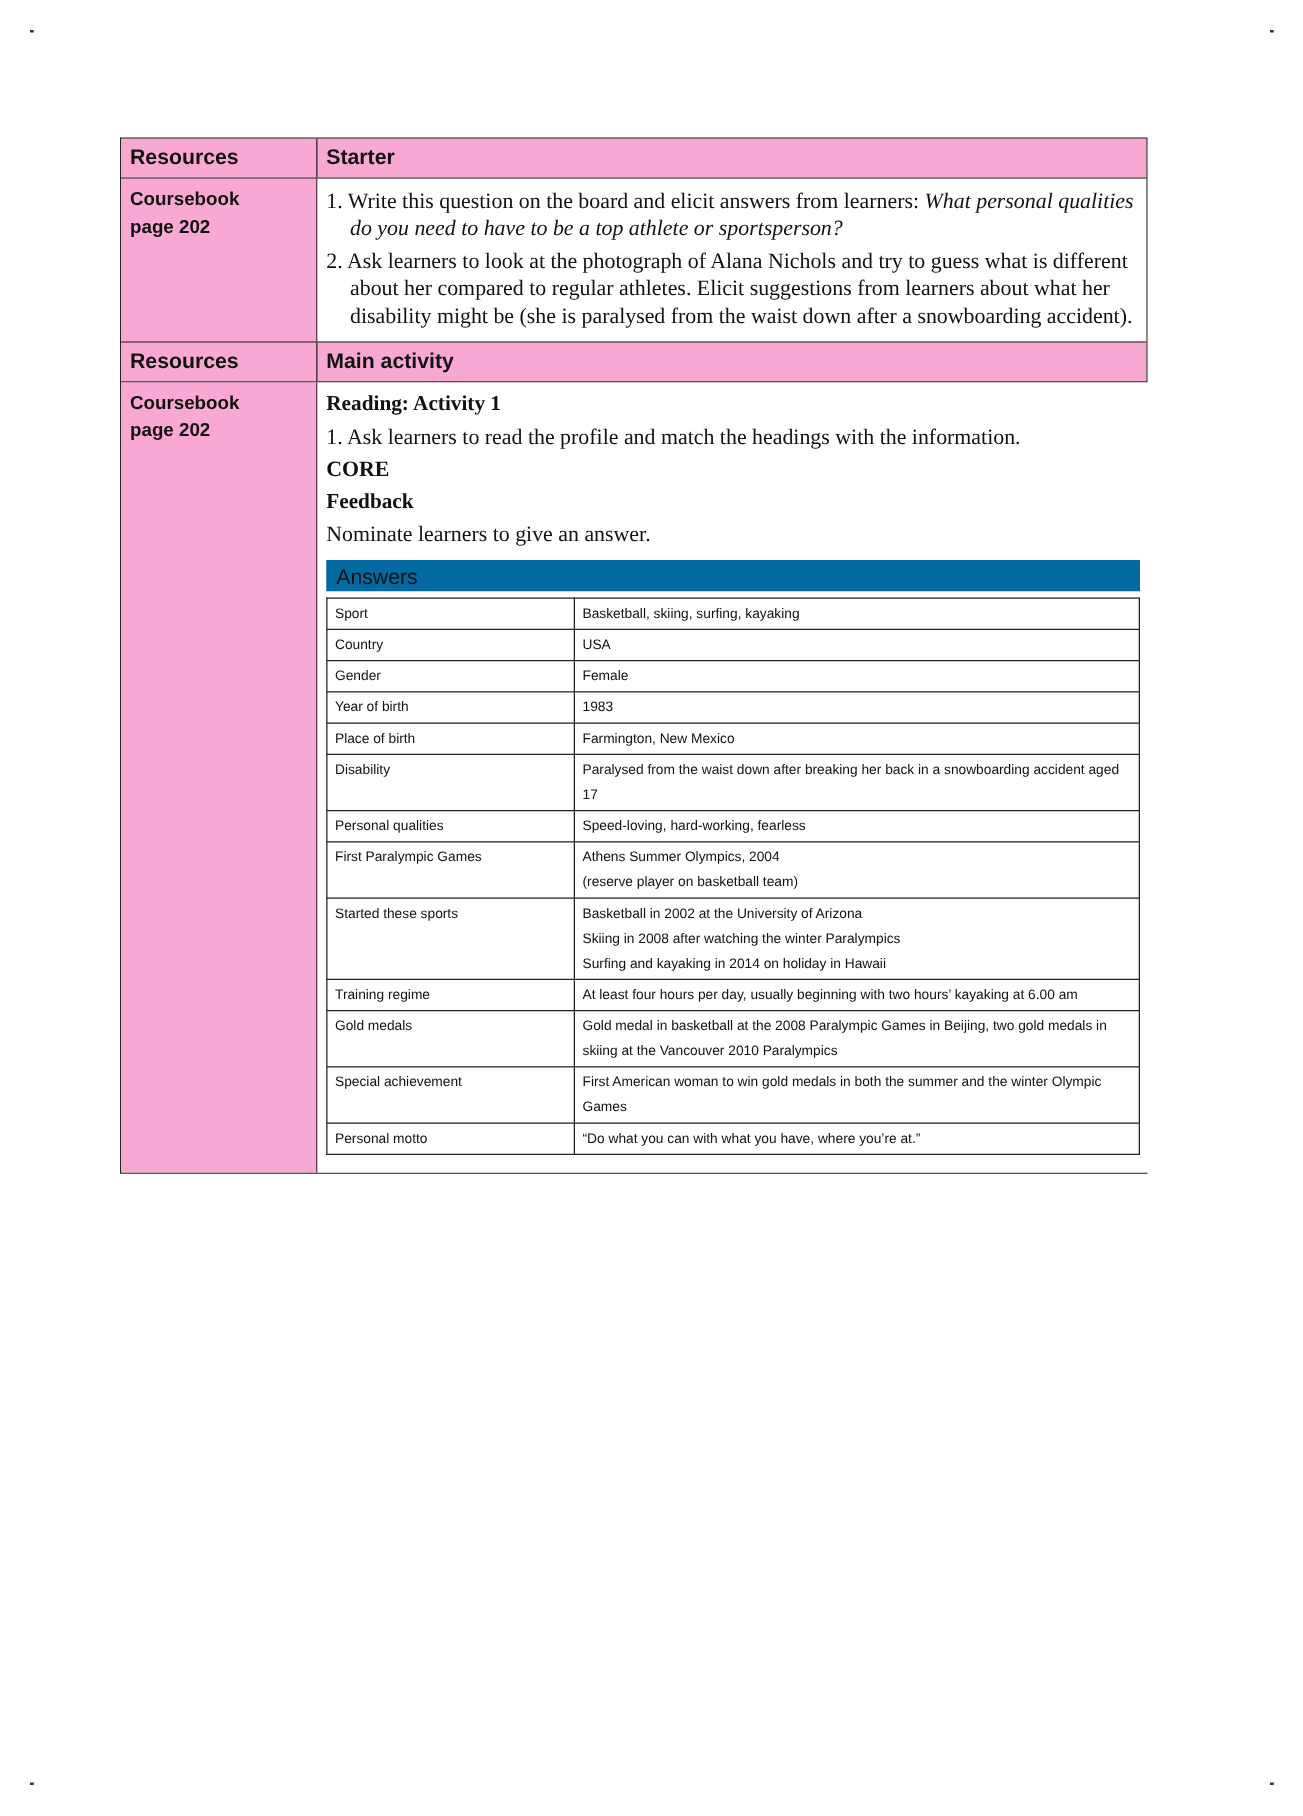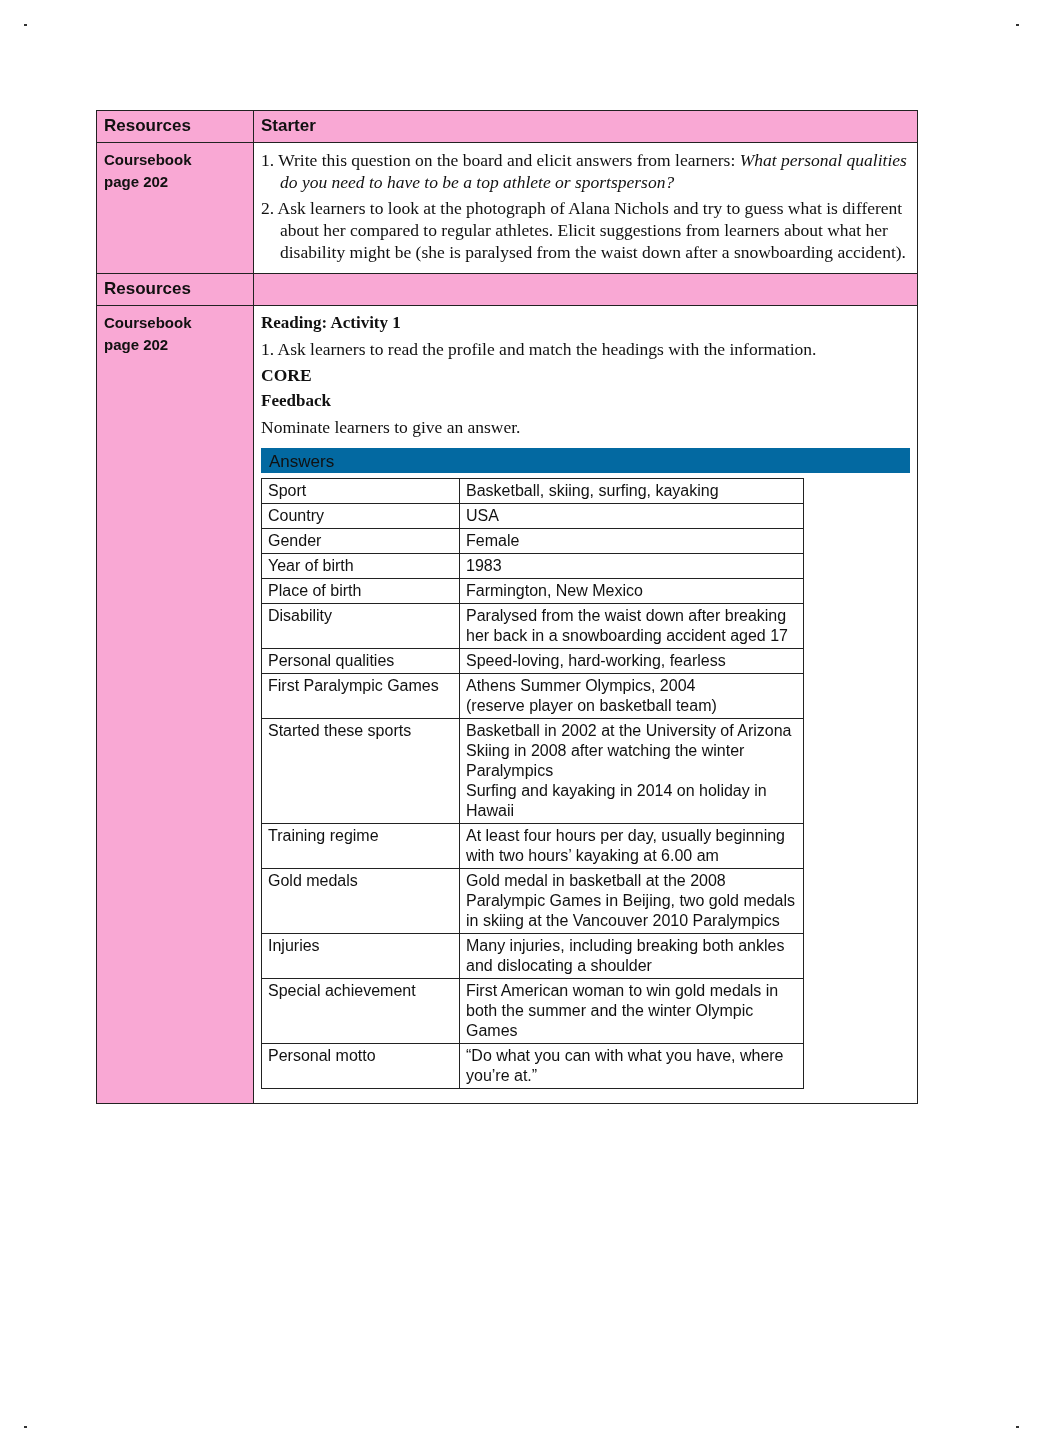--- a/index.html
+++ b/index.html
@@ -21,21 +21,21 @@
   .body-row .col-main { background: #fff; font-family: "Liberation Serif", serif; font-size: 17.5px; line-height: 22px; }
   .sep { border-top: 1.5px solid #222; }
   ol.starter { margin: 0; padding: 0; list-style: none; }
   ol.starter li { padding-left: 19px; text-indent: -19px; margin-bottom: 4px; }
   .em { font-style: italic; }
   .rd-heading { font-weight: bold; font-size: 17px; margin-bottom: 4px; }
   .line { margin-bottom: 4px; }
   .core { font-weight: bold; margin-bottom: 4px; }
   .fb { font-weight: bold; font-size: 17px; margin-bottom: 4px; }
   .answers-hdr { background: #0369a1; font-family: "Liberation Sans", sans-serif; font-size: 17px; padding: 3px 8px; margin-top: 10px; height: 25px; box-sizing: border-box; }
-  table.answers { border-collapse: collapse; width: 543px; margin-top: 5px; margin-bottom: 8px; font-family: "Liberation Sans", sans-serif; font-size: 16px; line-height: 20px; }
+  table.answers { border-collapse: collapse; width: 651px; margin-top: 5px; margin-bottom: 8px; font-family: "Liberation Sans", sans-serif; font-size: 11px; line-height: 20px; }
   table.answers td { border: 1.5px solid #222; padding: 2px 6px 2px 6px; vertical-align: top; }
   table.answers td.k { width: 185px; }
 </style>
 </head>
 <body>
 
 <div class="mark" style="left:24px;top:24px;"></div>
 <div class="mark" style="left:1016px;top:24px;"></div>
 <div class="mark" style="left:24px;top:1426px;"></div>
 <div class="mark" style="left:1016px;top:1426px;"></div>
@@ -54,20 +54,21 @@
     <div class="col-main">
       <ol class="starter">
         <li><span>1. Write this question on the board and elicit answers from learners: </span><span class="em">What personal qualities do you need to have to be a top athlete or sportsperson?</span></li>
         <li><span>2. Ask learners to look at the photograph of Alana Nichols and try to guess what is different about her compared to regular athletes. Elicit suggestions from learners about what her disability might be (she is paralysed from the waist down after a snowboarding accident).</span></li>
       </ol>
     </div>
   </div>
 
   <div class="row hdr sep">
     <div class="col-res">Resources</div>
+    <div class="col-main">Main activity</div>
   </div>
   <div class="row body-row sep">
     <div class="col-res">
       <div>Coursebook</div>
       <div>page 202</div>
     </div>
     <div class="col-main">
       <div class="rd-heading">Reading: Activity 1</div>
       <div class="line">1. Ask learners to read the profile and match the headings with the information.</div>
       <div class="core">CORE</div>
@@ -117,24 +118,20 @@
             </tr>
             <tr>
               <td class="k">Training regime</td>
               <td style="white-space: pre-line;">At least four hours per day, usually beginning with two hours’ kayaking at 6.00 am</td>
             </tr>
             <tr>
               <td class="k">Gold medals</td>
               <td style="white-space: pre-line;">Gold medal in basketball at the 2008 Paralympic Games in Beijing, two gold medals in skiing at the Vancouver 2010 Paralympics</td>
             </tr>
             <tr>
-              <td class="k">Injuries</td>
-              <td style="white-space: pre-line;">Many injuries, including breaking both ankles and dislocating a shoulder</td>
-            </tr>
-            <tr>
               <td class="k">Special achievement</td>
               <td style="white-space: pre-line;">First American woman to win gold medals in both the summer and the winter Olympic Games</td>
             </tr>
             <tr>
               <td class="k">Personal motto</td>
               <td style="white-space: pre-line;">“Do what you can with what you have, where you’re at.”</td>
             </tr>
           </tbody>
       </table>
     </div>

